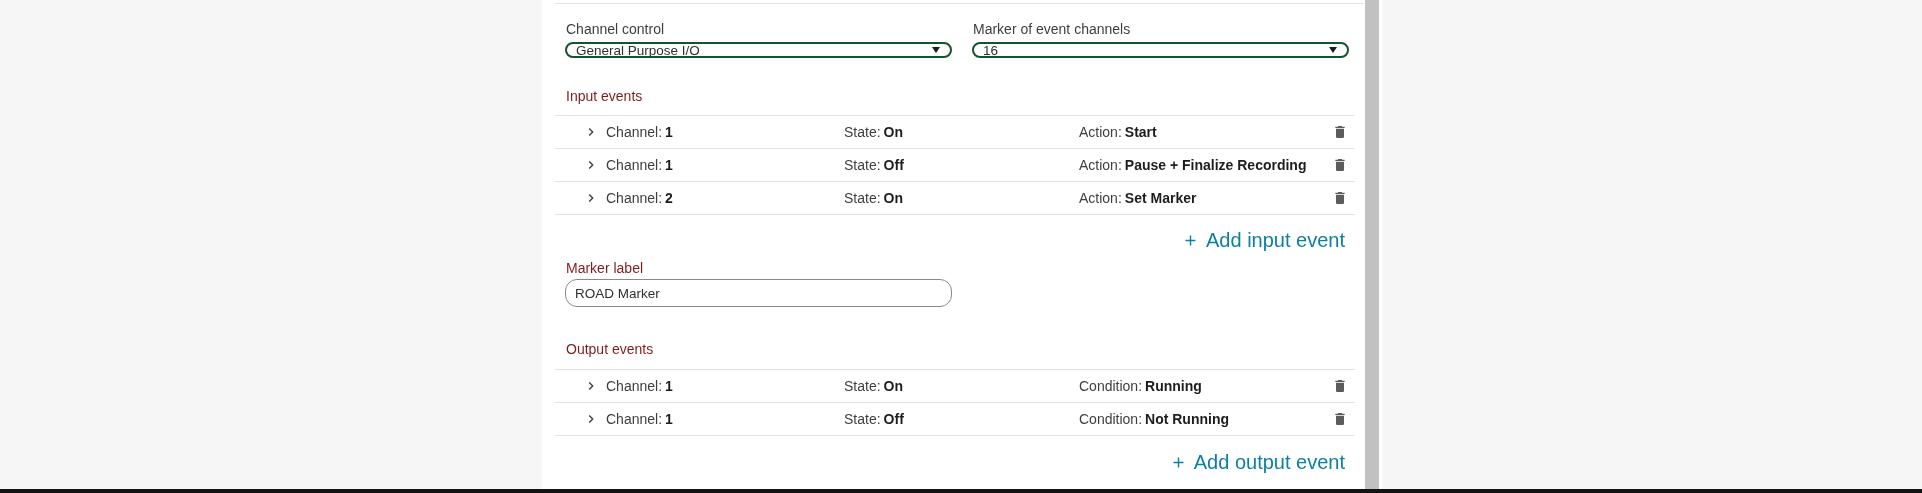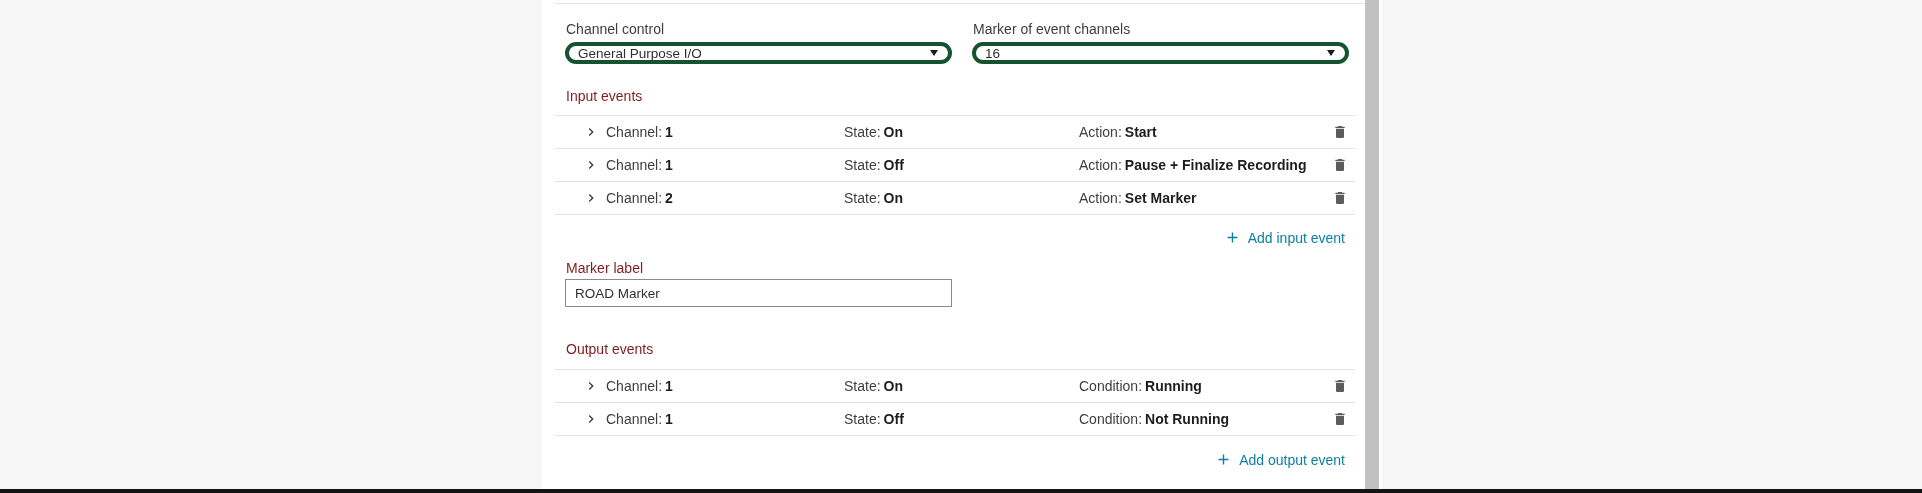--- a/index.html
+++ b/index.html
@@ -23,22 +23,22 @@
     height: 1px; background: #e2e2e2;
   }
   .field-label {
     position: absolute;
     font-size: 14px; color: #3e3e3e;
     white-space: nowrap;
   }
   .lbl-ext   { left: 24px;  top: 21px; }
   .lbl-chan  { left: 431px; top: 21px; }
   .select {
-    position: absolute; top: 42px; height: 22px;
-    border: 4px solid #14532d; border-radius: 13px;
+    position: absolute; top: 42px; height: 16px;
+    border: 2px solid #14532d; border-radius: 13px;
     background: #ffffff;
     display: flex; align-items: center;
     padding: 0 10px 0 9px;
     cursor: pointer;
   }
   .sel-ext  { left: 23px;  width: 387px; }
   .sel-chan { left: 430px; width: 377px; justify-content: center; }
   .select-value { flex: 1; font-size: 13.5px; color: #303030; white-space: nowrap; overflow: hidden; }
   .select-arrow {
     width: 0; height: 0;
@@ -82,29 +82,29 @@
     width: 16px; height: 16px; cursor: pointer;
   }
   .add-row {
     position: absolute; left: 13px; width: 800px;
     text-align: right;
   }
   .add-input  { top: 229px; }
   .add-output { top: 451px; }
   .add-link {
     display: inline-flex; align-items: center;
-    color: #0b7fa4; font-size: 14px;
+    color: #0b7fa4; font-size: 20px;
     cursor: pointer; white-space: nowrap;
     padding-right: 10px;
   }
   .add-link svg { margin-right: 7px; display: block; }
   .marker-input {
     position: absolute; left: 23px; top: 279px;
     width: 387px; height: 28px;
-    border: 1px solid #8a8a8a; border-radius: 0;
+    border: 1px solid #8a8a8a; border-radius: 12px;
     padding: 0 9px;
     font-family: "Liberation Sans", sans-serif;
     font-size: 13.5px; color: #303030;
     background: #ffffff;
   }
   .scrollbar-track {
     position: absolute; left: 1364px; top: 0;
     width: 18px; height: 493px; background: #ffffff;
   }
   .scrollbar-thumb {

